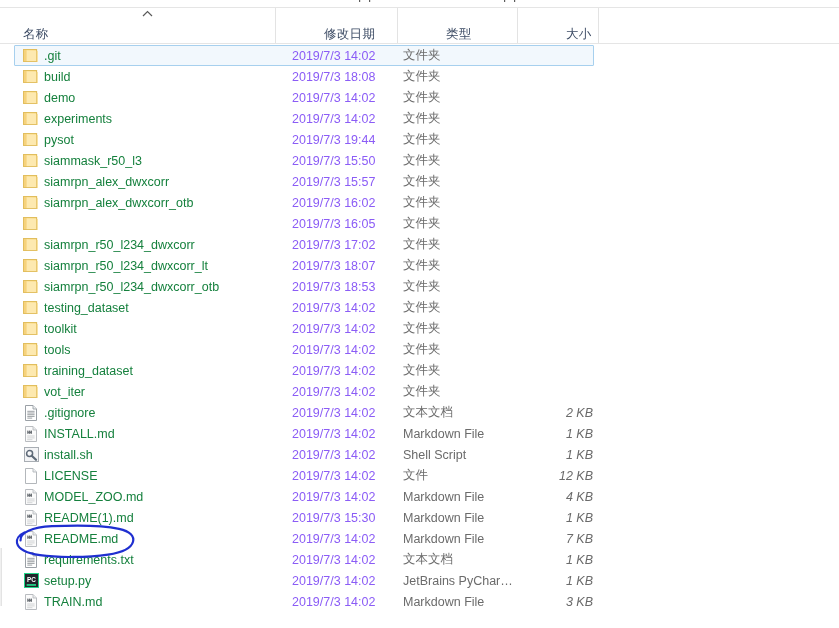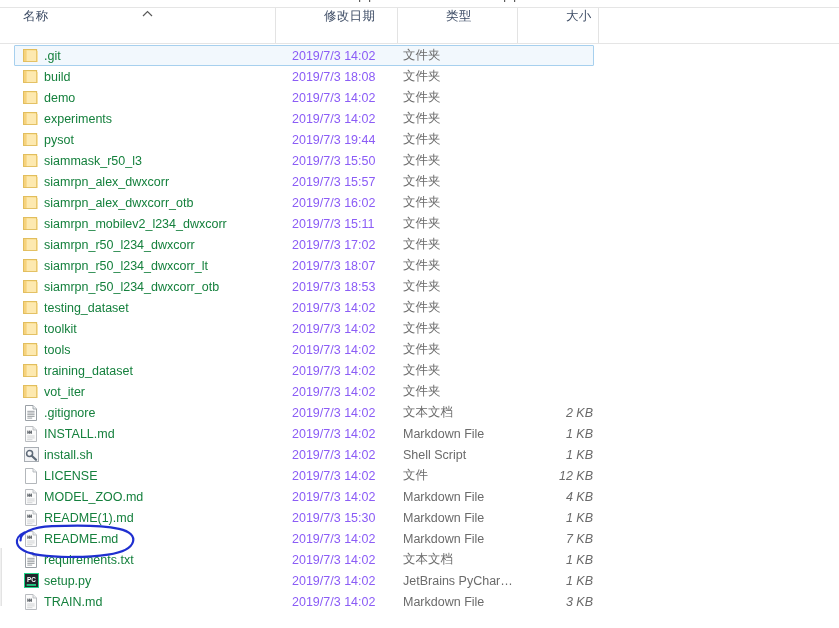--- a/index.html
+++ b/index.html
@@ -55,21 +55,21 @@
     height: 36px;
     background: #ffffff;
     border-bottom: 1px solid #e5e5e5;
     box-sizing: border-box;
   }
   .hdr-cell {
     position: absolute;
     top: 0;
     height: 35px;
     display: flex;
-    align-items: flex-start;
+    align-items: flex-end;
     font-size: 12.5px;
     color: #2b579a;
     box-sizing: border-box;
     padding-left: 9px;
     user-select: none;
   }
   .hdr-cell .hlabel {
     color: #3c4b64;
     font-size: 12.5px;
     letter-spacing: 0.3px;
@@ -308,22 +308,21 @@
       </div>
       <div class="row">
         <div class="cell c-icon">
           <svg class="ico" width="17" height="15" viewBox="0 0 17 15">
             <path d="M0.5,1.5 L0.5,13.5 L13.5,13.5 L13.5,1.5 Z" fill="#fbdf92" stroke="#e8c661" stroke-width="1"></path>
             <path d="M3.5,2.5 L3.5,14.0 L15.0,14.0 L15.0,3.0 Z" fill="#fde9b0" stroke="#e8c661" stroke-width="0"></path>
             <path d="M0.5,1.5 L0.5,13.5 L3.5,13.5 L3.5,1.5 Z" fill="#f6d27c"></path>
             <rect x="0.5" y="1.5" width="13.2" height="12" fill="none" stroke="#e0bd5d" stroke-width="0.9"></rect>
           </svg>
         </div>
-        <div class="cell c-name">siamrpn_mobilev2_l234_dwxcorr</div>
-        <div class="cell c-date">2019/7/3 15:11</div>
+        <div class="cell c-date">2019/7/3 16:05</div>
         <div class="cell c-type">文件夹</div>
         <div class="cell c-size"></div>
       </div>
       <div class="row">
         <div class="cell c-icon">
           <svg class="ico" width="17" height="15" viewBox="0 0 17 15">
             <path d="M0.5,1.5 L0.5,13.5 L13.5,13.5 L13.5,1.5 Z" fill="#fbdf92" stroke="#e8c661" stroke-width="1"></path>
             <path d="M3.5,2.5 L3.5,14.0 L15.0,14.0 L15.0,3.0 Z" fill="#fde9b0" stroke="#e8c661" stroke-width="0"></path>
             <path d="M0.5,1.5 L0.5,13.5 L3.5,13.5 L3.5,1.5 Z" fill="#f6d27c"></path>
             <rect x="0.5" y="1.5" width="13.2" height="12" fill="none" stroke="#e0bd5d" stroke-width="0.9"></rect>

